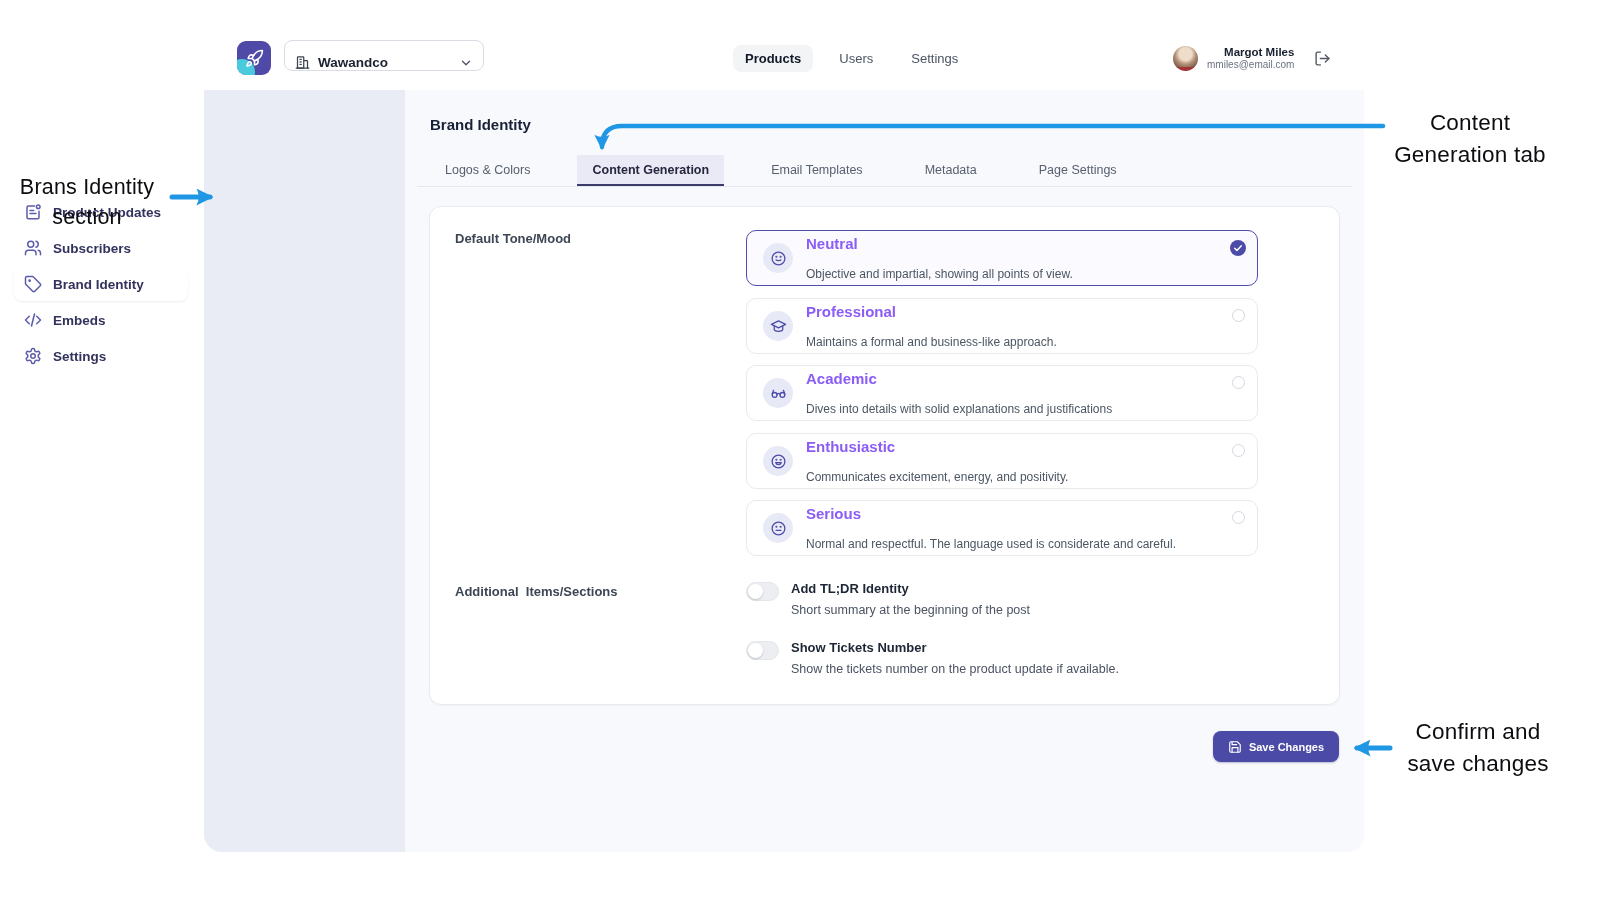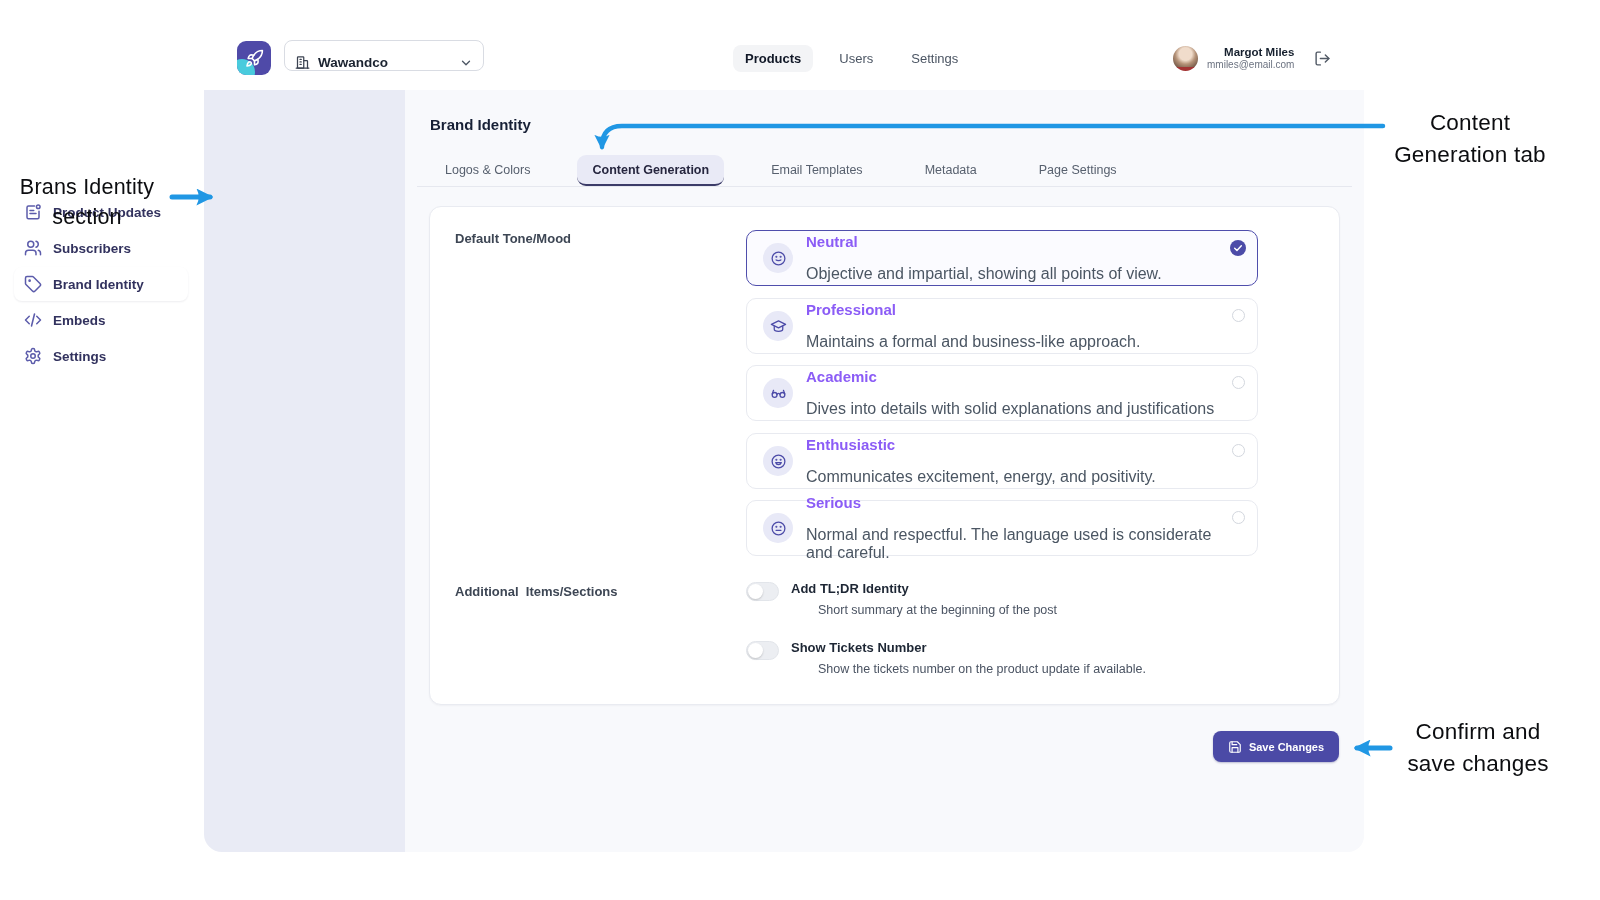--- a/index.html
+++ b/index.html
@@ -41,48 +41,48 @@
   .side-item .sicon { color:#5c5cab; display:flex; }
   .side-item .slabel { font-size:13.5px; font-weight:700; color:#32325e; }
   .side-item.active { background:#ffffff; box-shadow:0 1px 2px rgba(30,30,70,.08); }
 
   
   .page-title { left:430px; top:116px; font-size:15px; font-weight:700; color:#172036; }
   .tabs { left:430px; top:155px; display:flex;gap:32px; }
   .tab { height:31px; line-height:31px; padding:0 15px; font-size:12.5px; color:#57606e;
     font-weight:500; cursor:pointer; white-space:nowrap; }
   .tab.active { background:#e9eaf6; color:#26263f; font-weight:700;
-    border-bottom:2.5px solid #3c3c68;border-radius:9px; }
+    border-bottom:2.5px solid #3c3c68; }
   .tabline { left:417px; top:186px; width:935px; height:1px; background:#e6e8ef; }
   .panel { left:429px; top:206px; width:911px; height:499px; background:#ffffff;
     border:1px solid #e9ebf1; border-radius:12px; box-shadow:0 1px 2px rgba(16,24,40,.04); }
   .sec-label { font-size:13px; font-weight:600; color:#3d4654; white-space:pre; }
 
   
   .tone-card { position:absolute; left:746px; width:512px; height:56px; background:#ffffff;
     border:1px solid #e8eaf0; border-radius:10px; display:flex; align-items:center;
     gap:13px; padding:0 16px; cursor:pointer; }
   .tone-card.selected { border:1.6px solid #4f4eac; background:#fbfbff; }
   .tone-icon { width:30px; height:30px; border-radius:50%; background:#e8e9f7;
     color:#4c4ba8; display:flex; align-items:center; justify-content:center; flex:0 0 auto; }
   .tone-title { display:block; font-size:15px; font-weight:700; color:#8b5cf6; }
-  .tone-desc { display:block; font-size:16px; color:#4b5663; margin-top:15px; }
+  .tone-desc { display:block; font-size:12px; color:#4b5663; margin-top:15px; }
   .radio { position:absolute; top:10px; right:12px; width:13px; height:13px;
     border:1.5px solid #d3d7de; border-radius:50%; background:#fff; }
   .radio.checked { width:16px; height:16px; top:9px; right:11px; border:none;
     background:#4c4ba8; display:flex; align-items:center; justify-content:center; }
 
   
   .toggle-row { position:absolute; left:746px; display:flex; gap:12px; align-items:flex-start; }
   .switch { width:33px; height:19px; border-radius:10px; background:#eceef2;
     border:1px solid #e2e5ea; position:relative; cursor:pointer; flex:0 0 auto; margin-top:1px; }
   .switch .knob { position:absolute; left:1px; top:1px; width:15px; height:15px;
     border-radius:50%; background:#ffffff; box-shadow:0 1px 2px rgba(0,0,0,.18); }
   .tgl-title { font-size:13px; font-weight:700; color:#1d2634; }
-  .tgl-desc { font-size:12.5px; color:#4a5362; margin-top:7px;margin-left:27px; }
+  .tgl-desc { font-size:12.5px; color:#4a5362; margin-top:7px; }
 
   
   .save-btn { left:1213px; top:731px; width:126px; height:31px; background:#4b4aa6;
     border-radius:8px; color:#ffffff; font-size:11px; font-weight:600; display:flex;
     align-items:center; justify-content:center; gap:7px; cursor:pointer;
     box-shadow:0 1px 2px rgba(40,40,110,.3); }
 
   
   .ann { color:#0c0d10; font-weight:500; text-align:center; letter-spacing:.2px; }
   .ann-left { left:4px; top:173px; width:166px; font-size:21.5px; line-height:1.38; }

